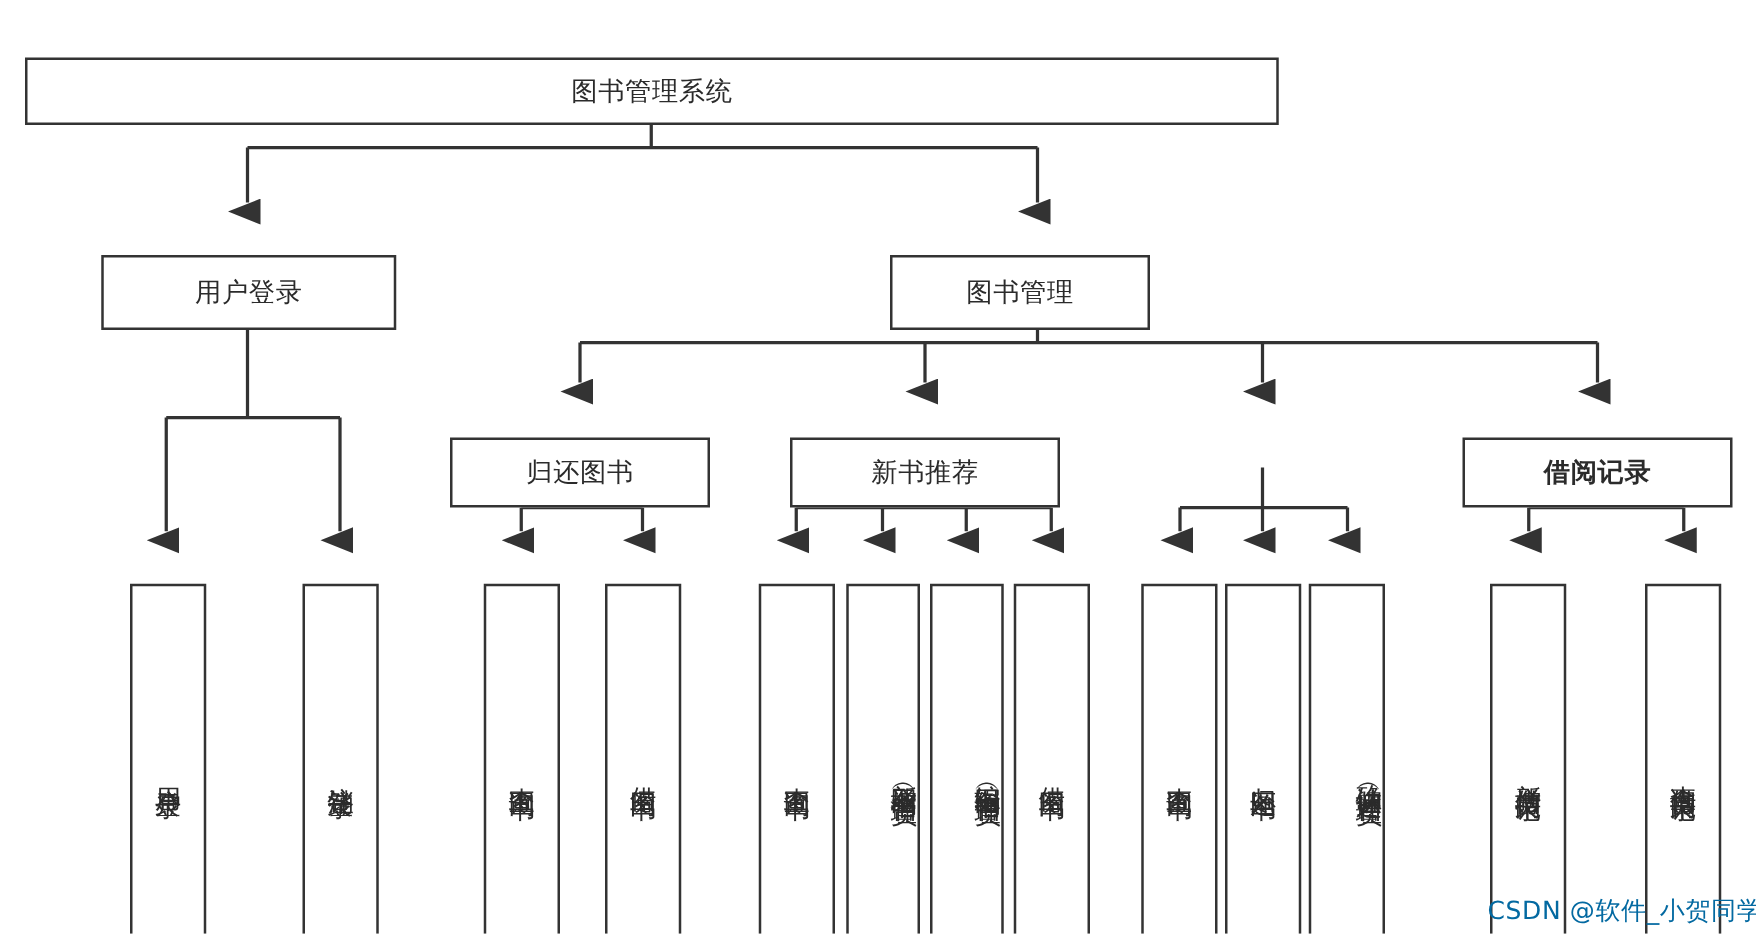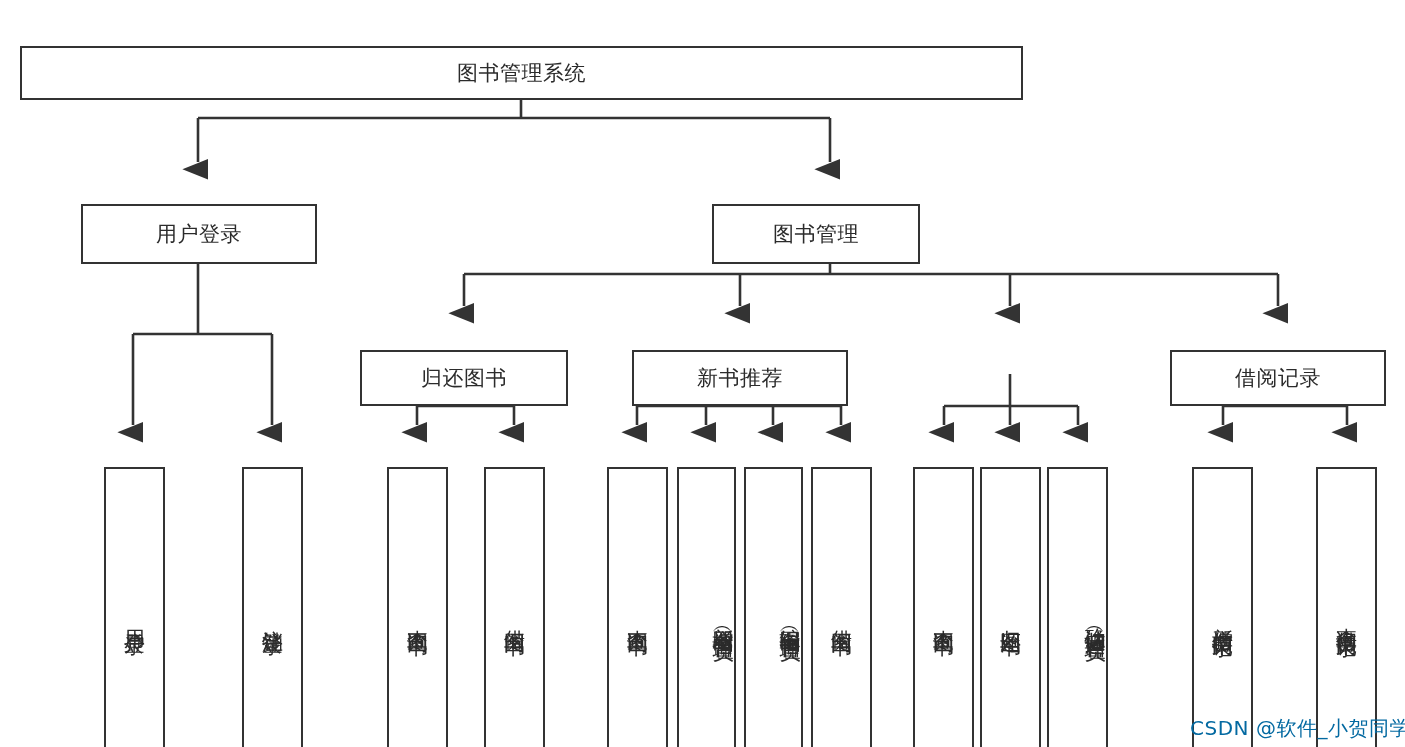--- a/index.html
+++ b/index.html
@@ -118,21 +118,21 @@
     </g>
   </svg>
 
   <div class="node-box node-h" style="left:20px; top:14px; width:1003px; height:54px;">图书管理系统</div>
 
   <div class="node-box node-h" style="left:81px; top:172px; width:236px; height:60px;">用户登录</div>
   <div class="node-box node-h" style="left:712px; top:172px; width:208px; height:60px;">图书管理</div>
 
   <div class="node-box node-h" style="left:360px; top:318px; width:208px; height:56px;">归还图书</div>
   <div class="node-box node-h" style="left:632px; top:318px; width:216px; height:56px;">新书推荐</div>
-  <div class="node-box node-h" style="left:1170px; top:318px; width:216px; height:56px;">借阅记录</div>
+  <div class="node-box node-h" style="left:1170px; top:318px; width:216px; height:56px;font-weight:bold;">借阅记录</div>
 
   <div class="node-box node-v centered" style="left:104px; top:435px; width:61px; height:299px;">用户登录</div>
   <div class="node-box node-v centered" style="left:242px; top:435px; width:61px; height:299px;">注销登录</div>
 
   <div class="node-box node-v centered" style="left:387px; top:435px; width:61px; height:299px;">查询图书</div>
   <div class="node-box node-v centered" style="left:484px; top:435px; width:61px; height:299px;">借阅图书</div>
 
   <div class="node-box node-v centered" style="left:607px; top:435px; width:61px; height:299px;">查询图书</div>
   <div class="node-box node-v" style="left:677px; top:435px; width:59px; height:299px;">新增图书（管理员）</div>
   <div class="node-box node-v" style="left:744px; top:435px; width:59px; height:299px;">编辑图书（管理员）</div>

